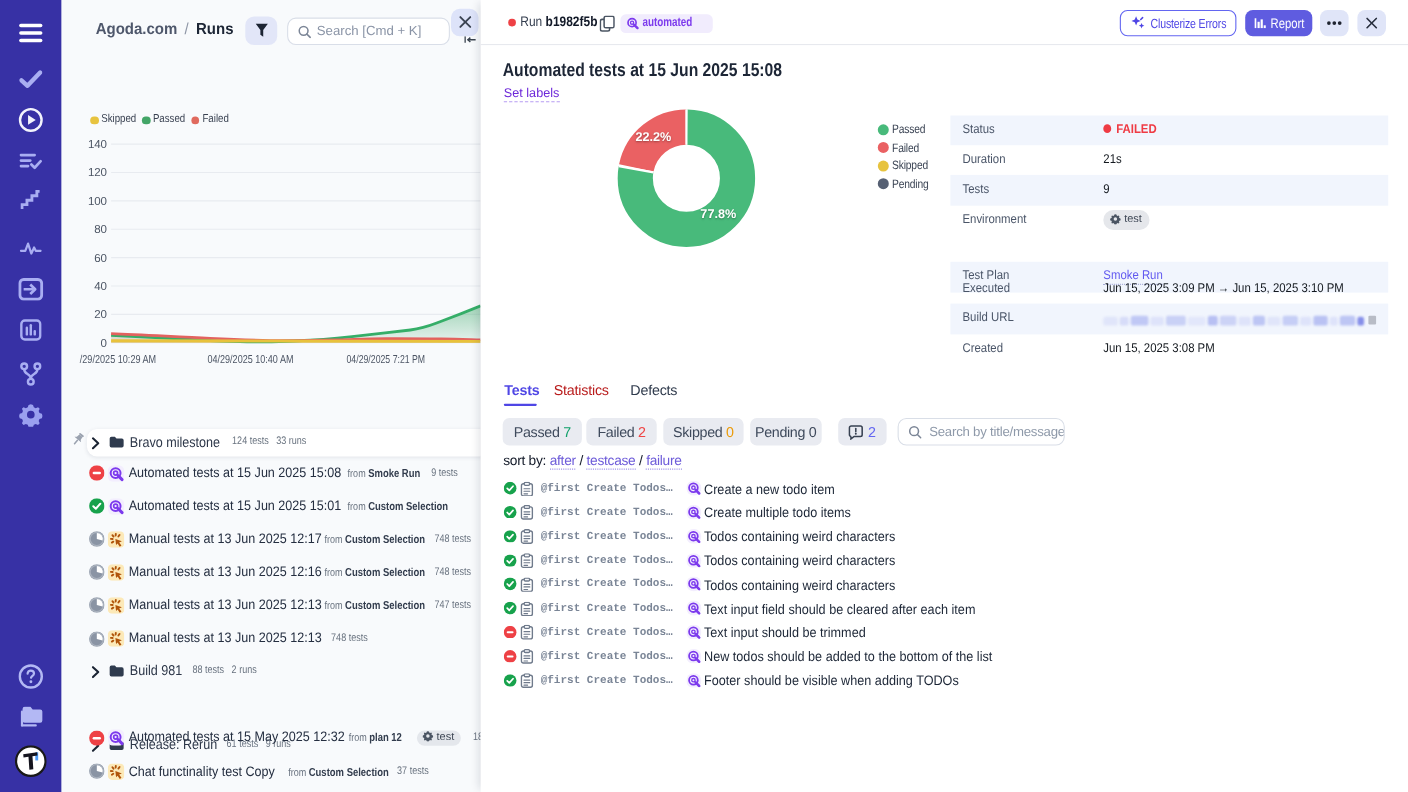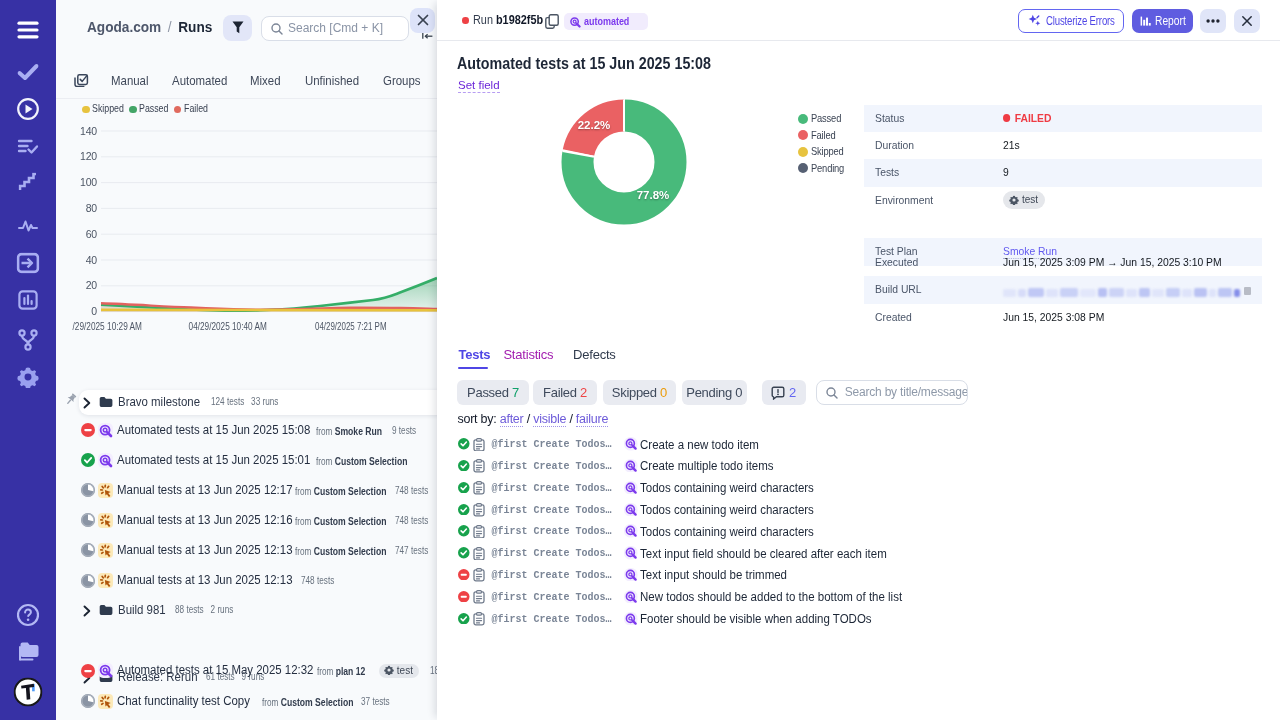--- a/index.html
+++ b/index.html
@@ -167,32 +167,20 @@
           <line x1="10.5" y1="1.5" x2="1.5" y2="10.5"></line>
         </g>
       </svg>
   <svg style="position:absolute;left:12px;top:24.5px" width="11" height="6.5" viewBox="0 0 11 6.5">
         <g stroke="#39434f" stroke-width="1.3" fill="none">
           <path d="M0.8 0 v5.8"></path>
           <path d="M10.4 3.2 H3.2"></path>
           <path d="M5.6 1.2 L3.4 3.2 L5.6 5.2"></path>
         </g>
       </svg>
-  </div>
-  <div class="tabsrow">
-    <svg style="position:absolute;left:18px;top:17px" width="15" height="14" viewBox="0 0 15 14">
-        <rect x="3.8" y="1.8" width="9.6" height="9.6" rx="1.6" stroke="#39455a" stroke-width="1.5" fill="none"></rect>
-        <path d="M6.2 6.4 L8.2 8.4 L12.9 2.6" stroke="#39455a" stroke-width="1.5" fill="none" stroke-linecap="round" stroke-linejoin="round"></path>
-        <path d="M1 4.4 V11.6 a1.8 1.8 0 001.8 1.8 H10.4" stroke="#39455a" stroke-width="1.5" fill="none"></path>
-      </svg>
-    <span style="left:54.6px">Manual</span>
-    <span style="left:115.5px">Automated</span>
-    <span style="left:194.4px">Mixed</span>
-    <span style="left:249px">Unfinished</span>
-    <span style="left:327px">Groups</span>
   </div>
   <i class="ldot" style="left:26.1px;background:#e7c33f"></i>
     <span class="legend" style="left:36.4px">Skipped</span>
   <i class="ldot" style="left:73.1px;background:#43a567"></i>
     <span class="legend" style="left:83.4px">Passed</span>
   <i class="ldot" style="left:117.6px;background:#e06a5e"></i>
     <span class="legend" style="left:127.9px">Failed</span>
   <svg id="chart" style="position:absolute;left:0;top:118px" width="381" height="218" viewBox="0 0 381 218">
       <defs>
         <linearGradient id="gf" x1="0" y1="0" x2="0" y2="1">
@@ -466,21 +454,21 @@
     <span style="position:absolute;left:797px;top:8.5px;width:26px;height:24.5px;background:#e0e5f8;border-radius:7px">
         <svg style="position:absolute;left:7px;top:6.5px" width="12" height="12" viewBox="0 0 12 12">
           <g stroke="#272e3d" stroke-width="1.5" stroke-linecap="round">
             <line x1="1.8" y1="1.8" x2="10.2" y2="10.2"></line>
             <line x1="10.2" y1="1.8" x2="1.8" y2="10.2"></line>
           </g>
         </svg>
       </span>
   </div>
   <div class="rtitle">Automated tests at 15 Jun 2025 15:08</div>
-  <div class="setlabels">Set field</div>
+  <div class="setlabels">Set labels</div>
   <svg id="donut" style="position:absolute;left:124px;top:98.5px" width="126" height="126" viewBox="0 0 126 126">
     <g transform="rotate(-90 63 63)">
       <circle cx="63" cy="63" r="46.5" fill="none" stroke="#48ba7b" stroke-width="32" stroke-dasharray="226.3 66" stroke-dashoffset="-0.7"></circle>
       <circle cx="63" cy="63" r="46.5" fill="none" stroke="#ea6163" stroke-width="32" stroke-dasharray="63.9 229.3" stroke-dashoffset="-228.3"></circle>
     </g>
     <g stroke="#ffffff" stroke-width="2">
         <line x1="63" y1="32.5" x2="63" y2="0.5"></line>
         <line x1="32.97" y1="57.66" x2="1.46" y2="52.1"></line>
       </g>
     <text x="33" y="29.5" font-size="11.5" font-weight="bold" fill="#fff" text-anchor="middle" style="text-shadow:0 1px 2px rgba(0,0,0,.35)">22.2%</text>
@@ -524,40 +512,40 @@
         <span class="val" style="top:9.5px;filter:blur(1.1px)"><i class="bu" style="width:13px;opacity:.45"></i><i class="bu" style="width:8px;opacity:.7"></i><i class="bu d" style="width:16px;opacity:.8"></i><i class="bu" style="width:12px;opacity:.5"></i><i class="bu d" style="width:18px;opacity:.65"></i><i class="bu" style="width:16px;opacity:.4"></i><i class="bu d" style="width:9px;opacity:.95"></i><i class="bu d" style="width:15px;opacity:.6"></i><i class="bu" style="width:11px;opacity:.5"></i><i class="bu d" style="width:11px;opacity:.85"></i><i class="bu" style="width:12px;opacity:.45"></i><i class="bu d" style="width:14px;opacity:.7"></i><i class="bu" style="width:10px;opacity:.5"></i><i class="bu d" style="width:13px;opacity:.9"></i><i class="bu" style="width:7px;opacity:.5"></i><i class="bu d" style="width:14px;opacity:.85"></i><i class="bu dd" style="width:6px;opacity:.95"></i></span>
         <i style="position:absolute;left:380px;top:11px;width:7px;height:8px;background:#b8bcc6;border-radius:1px"></i>
       </div>
     <div class="drow" style="top:303.8px">
         <span class="lbl">Created</span>
         <span class="val tx">Jun 15, 2025 3:08 PM</span>
       </div>
   </div>
   <div id="rtabs">
     <span class="rtabs" style="left:21.4px;color:#4f46e5;font-weight:bold">Tests</span>
-    <span class="rtabs" style="left:66.4px;color:#a21caf">Statistics</span>
+    <span class="rtabs" style="left:66.4px;color:#b91c1c">Statistics</span>
     <span class="rtabs" style="left:136px;color:#2f3a4c">Defects</span>
     <span style="position:absolute;left:21px;top:366.5px;width:29.5px;height:2.5px;border-radius:2px;background:#4f46e5"></span>
   </div>
   <div id="chips">
     <span class="chip" style="left:20.3px;width:71.4px">Passed <b style="color:#10a06a;font-weight:500">7</b></span>
     <span class="chip" style="left:96.4px;width:63.3px">Failed <b style="color:#ef4444;font-weight:500">2</b></span>
     <span class="chip" style="left:165.5px;width:73.8px">Skipped <b style="color:#eb9b09;font-weight:500">0</b></span>
     <span class="chip" style="left:245px;width:64.5px">Pending <b style="color:#3f4a5c;font-weight:500">0</b></span>
     <span class="chip" style="left:324.5px;width:44px;background:#e8eaf1"><svg style="vertical-align:-3px;margin-right:4px" width="14" height="14" viewBox="0 0 14 14">
           <path d="M1.2 2.8 A1.6 1.6 0 012.8 1.2 H11.2 A1.6 1.6 0 0112.8 2.8 V9.2 A1.6 1.6 0 0111.2 10.8 H5.5 L2.6 13 V10.8 H2.8 A1.6 1.6 0 011.2 9.2 Z" fill="none" stroke="#374151" stroke-width="1.4"></path>
           <line x1="7" y1="3.6" x2="7" y2="6.4" stroke="#374151" stroke-width="1.4" stroke-linecap="round"></line>
           <circle cx="7" cy="8.3" r="0.9" fill="#374151"></circle>
         </svg><b style="color:#6366f1;font-weight:500">2</b></span>
     <span style="position:absolute;left:378.7px;top:379.5px;width:152.5px;height:25px;background:#fff;border:1px solid #d9dee7;border-radius:8px;font-size:12px;letter-spacing:-0.2px;color:#8e99a9;line-height:23px;padding-left:28px;overflow:hidden;white-space:nowrap"><svg style="position:absolute;left:9px;top:6px" width="12" height="12" viewBox="0 0 12 12">
           <circle cx="5" cy="5" r="4" stroke="#7c8697" stroke-width="1.4" fill="none"></circle>
           <line x1="8" y1="8" x2="11" y2="11" stroke="#7c8697" stroke-width="1.4" stroke-linecap="round"></line>
         </svg>Search by title/message</span>
   </div>
-  <div class="sortby">sort by: <a>after</a> / <a>visible</a> / <a>failure</a></div>
+  <div class="sortby">sort by: <a>after</a> / <a>testcase</a> / <a>failure</a></div>
   <div id="trows">
       <div class="trow" style="top:433.1px">
         <svg class="tic" width="11.5" height="11.5" viewBox="0 0 14 14">
           <circle cx="7" cy="7" r="7" fill="#17a24c"></circle>
           <path d="M3.8 7.2 L6.1 9.5 L10.2 4.9" stroke="#fff" stroke-width="1.9" fill="none" stroke-linecap="round" stroke-linejoin="round"></path>
         </svg>
         <svg class="clip" width="12" height="13.5" viewBox="0 0 12 13.5">
           <rect x="1" y="1.8" width="10" height="11" rx="1.8" stroke="#6f7a8b" stroke-width="1.3" fill="none"></rect>
           <rect x="3.6" y="0.6" width="4.8" height="2.6" rx="0.9" fill="#f8fafc" stroke="#6f7a8b" stroke-width="1.2"></rect>
           <g stroke="#6f7a8b" stroke-width="1.1" stroke-linecap="round">

